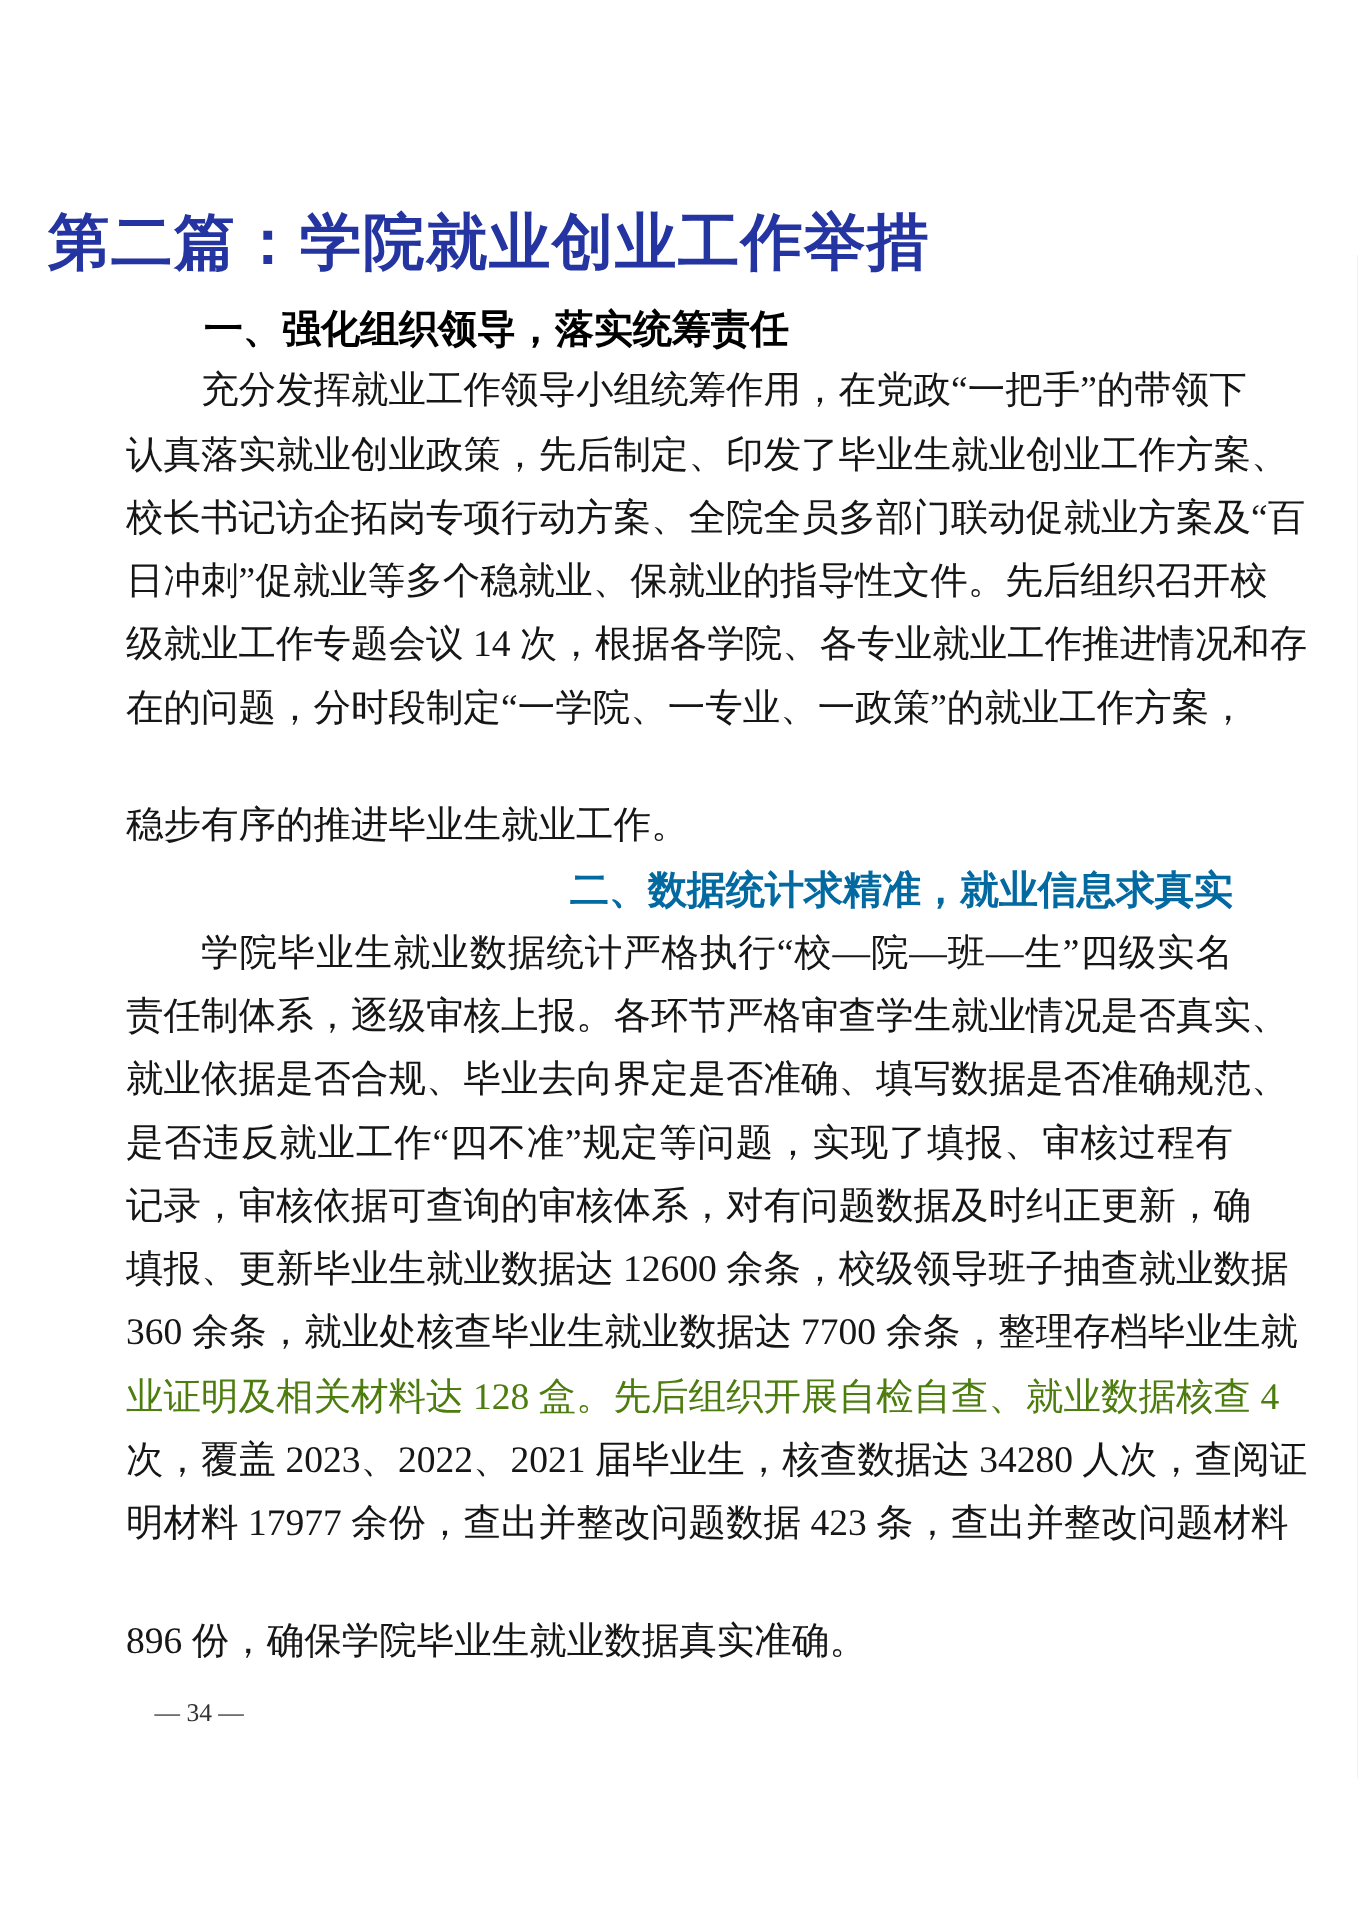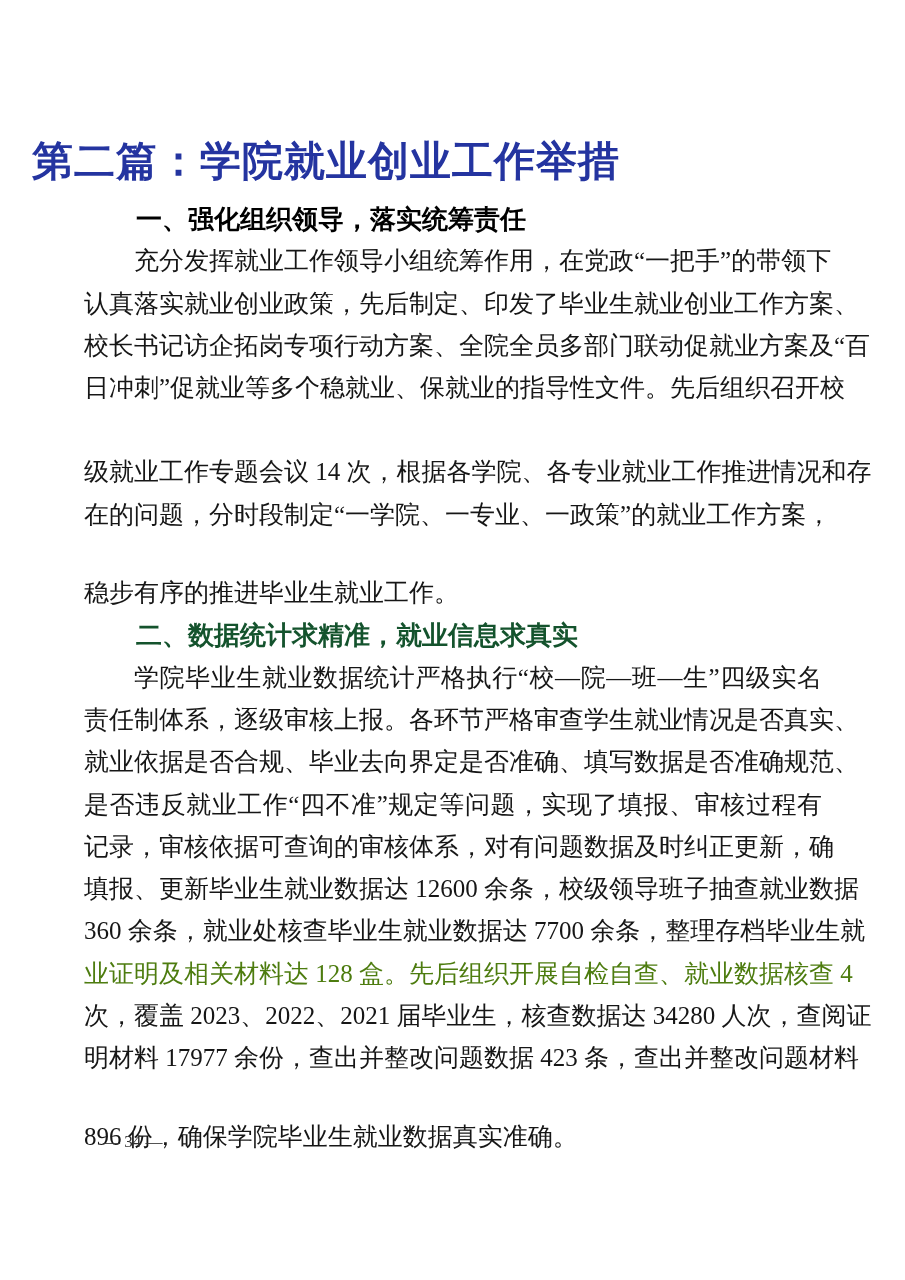--- a/index.html
+++ b/index.html
@@ -78,24 +78,24 @@
 
 <div class="page">
   <h1 class="doc-title" style="color: rgb(36, 52, 160);">第二篇：学院就业创业工作举措</h1>
 
   <div class="doc-body">
       <div class="section-heading" style="color: rgb(0, 0, 0);">一、强化组织领导，落实统筹责任</div>
       <div class="para-line first" style="color: rgb(22, 22, 22);">充分发挥就业工作领导小组统筹作用，在党政“一把手”的带领下</div>
       <div class="para-line" style="color: rgb(22, 22, 22);">认真落实就业创业政策，先后制定、印发了毕业生就业创业工作方案、</div>
       <div class="para-line" style="color: rgb(22, 22, 22);">校长书记访企拓岗专项行动方案、全院全员多部门联动促就业方案及“百</div>
       <div class="para-line" style="color: rgb(22, 22, 22);">日冲刺”促就业等多个稳就业、保就业的指导性文件。先后组织召开校</div>
-      <div class="para-line" style="color: rgb(22, 22, 22); margin-top: 42px;">级就业工作专题会议 14 次，根据各学院、各专业就业工作推进情况和存</div>
+      <div class="para-line" style="color: rgb(22, 22, 22);">级就业工作专题会议 14 次，根据各学院、各专业就业工作推进情况和存</div>
       <div class="para-line" style="color: rgb(22, 22, 22);">在的问题，分时段制定“一学院、一专业、一政策”的就业工作方案，</div>
       <div class="para-line last" style="color: rgb(22, 22, 22);">稳步有序的推进毕业生就业工作。</div>
-      <div class="section-heading" style="color: #14532d;">二、数据统计求精准，就业信息求真实</div>
+      <div class="section-heading" style="color: #0369a1; text-align: right;">二、数据统计求精准，就业信息求真实</div>
       <div class="para-line first" style="color: rgb(22, 22, 22);">学院毕业生就业数据统计严格执行“校—院—班—生”四级实名</div>
       <div class="para-line" style="color: rgb(22, 22, 22);">责任制体系，逐级审核上报。各环节严格审查学生就业情况是否真实、</div>
       <div class="para-line" style="color: rgb(22, 22, 22); font-family: Liberation Serif, serif;">就业依据是否合规、毕业去向界定是否准确、填写数据是否准确规范、</div>
       <div class="para-line" style="color: rgb(22, 22, 22);">是否违反就业工作“四不准”规定等问题，实现了填报、审核过程有</div>
       <div class="para-line" style="color: rgb(22, 22, 22);">记录，审核依据可查询的审核体系，对有问题数据及时纠正更新，确</div>
       <div class="para-line" style="color: rgb(22, 22, 22);">填报、更新毕业生就业数据达 12600 余条，校级领导班子抽查就业数据</div>
       <div class="para-line" style="color: rgb(22, 22, 22);">360 余条，就业处核查毕业生就业数据达 7700 余条，整理存档毕业生就</div>
       <div class="para-line" style="color: #4d7c0f;">业证明及相关材料达 128 盒。先后组织开展自检自查、就业数据核查 4</div>
       <div class="para-line" style="color: rgb(22, 22, 22);">次，覆盖 2023、2022、2021 届毕业生，核查数据达 34280 人次，查阅证</div>
       <div class="para-line" style="color: rgb(22, 22, 22);">明材料 17977 余份，查出并整改问题数据 423 条，查出并整改问题材料</div>

